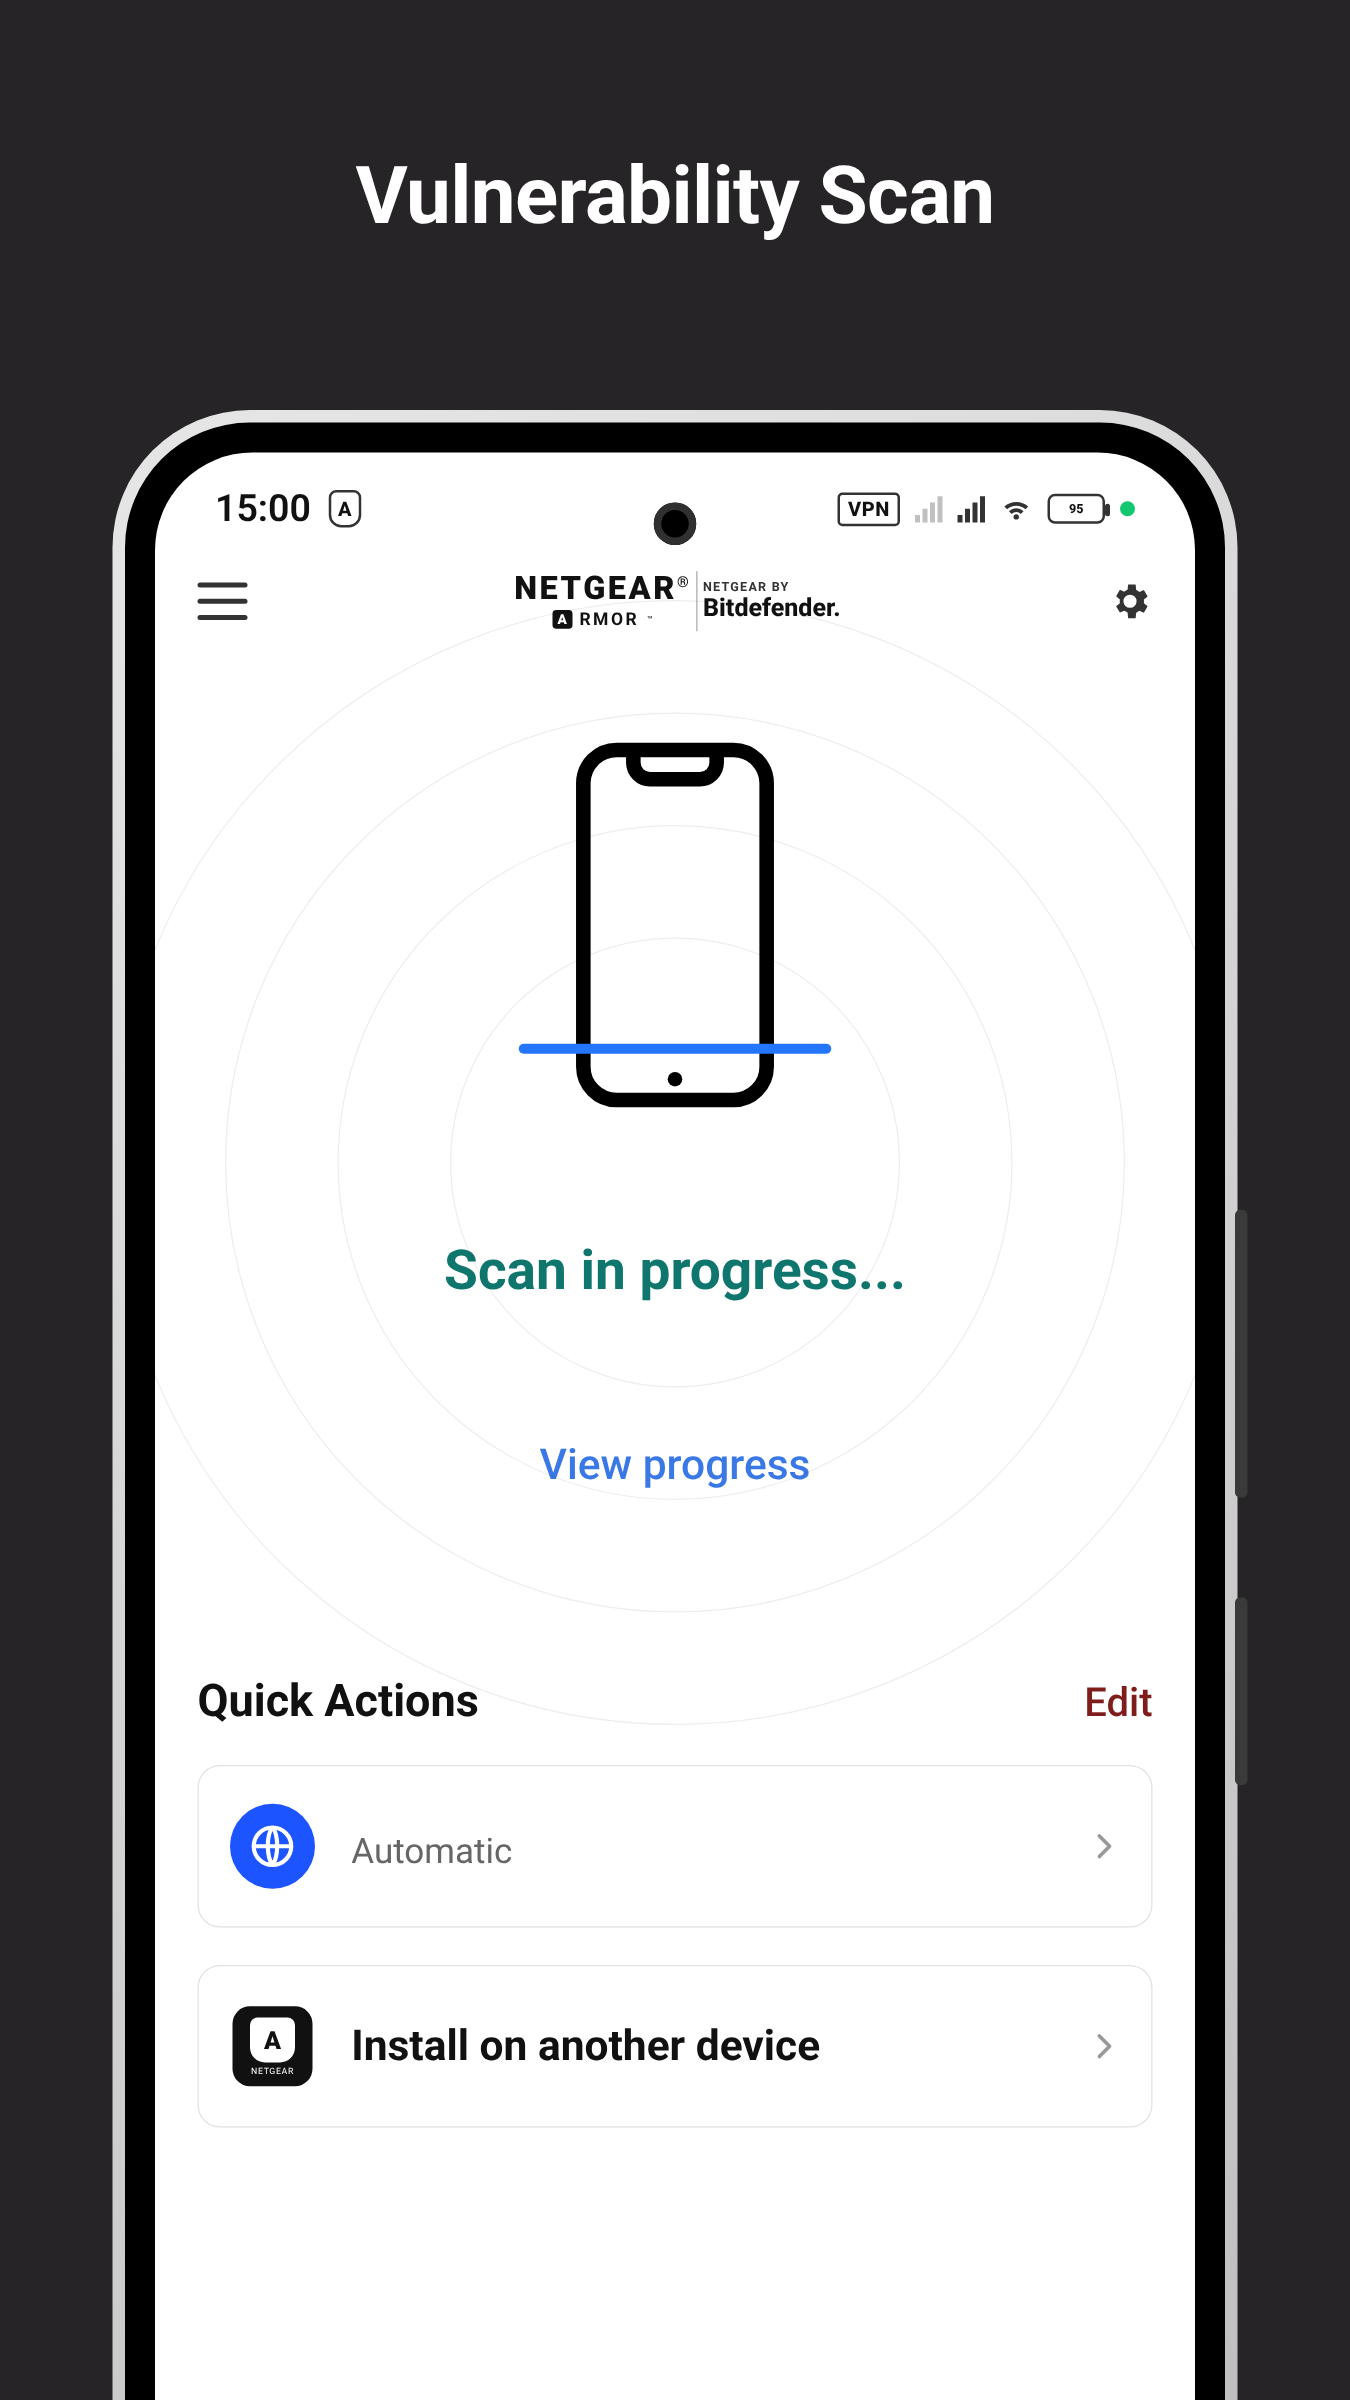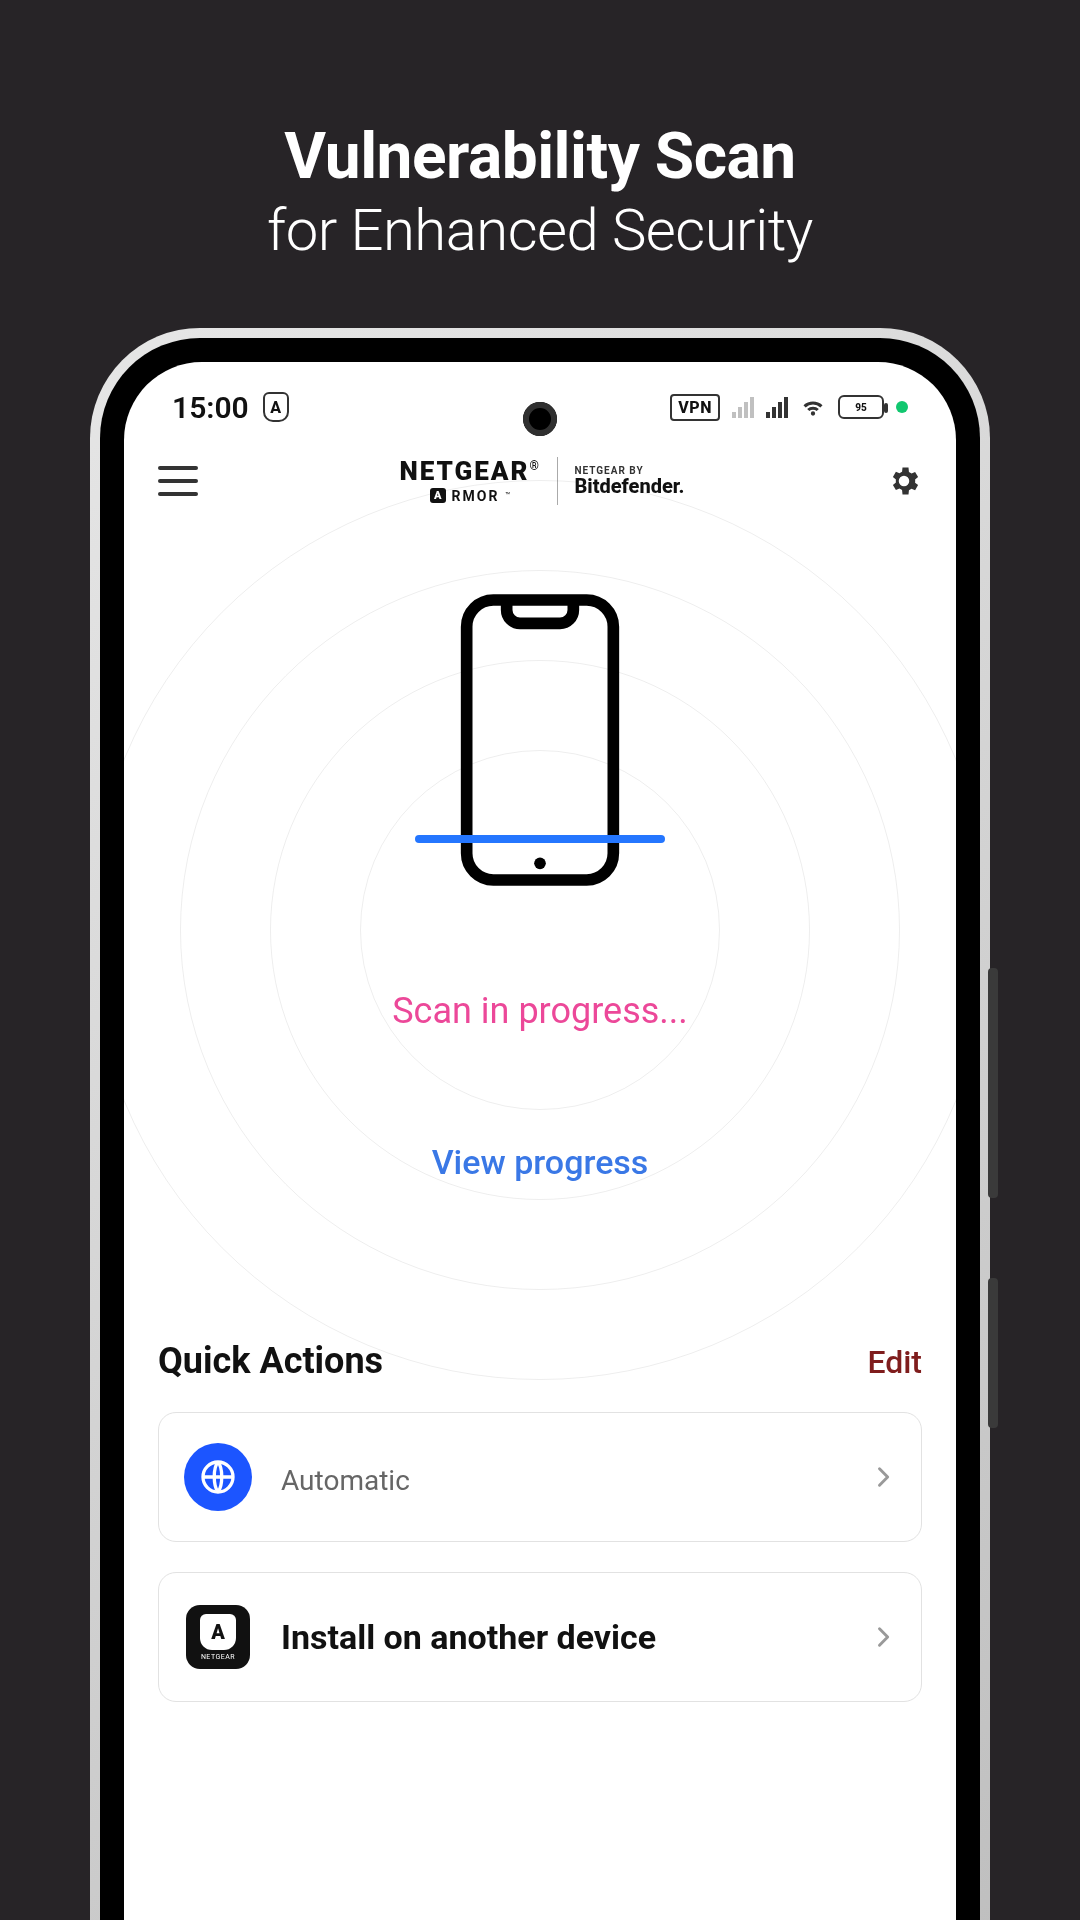--- a/index.html
+++ b/index.html
@@ -120,21 +120,21 @@
   .dot-green{width:12px;height:12px;border-radius:50%;background:#11c76f;}
 
   
   .app-header {
     height: 78px;
     display:flex;align-items:center;justify-content:space-between;
     padding: 0 34px;
   }
   .hamburger { width:40px;height:30px;display:flex;flex-direction:column;justify-content:space-between;}
   .hamburger span{height:4px;background:#333;border-radius:2px;}
-  .brand { display:flex;align-items:center;gap:16px;}
+  .brand { display:flex;align-items:center;gap:4px;}
   .brand-left{text-align:center;}
   .brand-netgear{font-weight:900;letter-spacing:2px;font-size:26px;line-height:1;}
   .brand-armor{display:inline-flex;align-items:center;gap:6px;margin-top:2px;}
   .armor-badge{background:#111;color:#fff;font-size:11px;font-weight:900;padding:1px 4px;border-radius:3px;}
   .armor-text{font-size:14px;letter-spacing:2px;font-weight:700;}
   .brand-div{width:1.5px;height:48px;background:#aaa;}
   .brand-right{line-height:1;}
   .powered{font-size:10px;letter-spacing:1px;color:#333;font-weight:700;}
   .bitdefender{font-size:20px;font-weight:800;}
   .gear-btn{width:36px;height:36px;}
@@ -148,21 +148,21 @@
   }
   .rings{position:absolute;top:-60px;left:50%;transform:translateX(-50%);width:900px;height:900px;pointer-events:none;}
   .ring{position:absolute;border:1.5px solid rgba(0,0,0,0.07);border-radius:50%;}
   .ring.r1{inset:0;}
   .ring.r2{inset:90px;}
   .ring.r3{inset:180px;}
   .ring.r4{inset:270px;}
   .phone-illus{position:relative;margin-top:50px;width:170px;height:300px;}
   .phone-illus svg{width:100%;height:100%;}
   .scan-line{position:absolute;left:-40px;right:-40px;top:245px;height:8px;background:#2476ff;border-radius:4px;}
-  .scan-status{margin-top:100px;font-size:36px;font-weight:400;color:#ec4899;}
+  .scan-status{margin-top:100px;font-size:44px;font-weight:700;color:#0f766e;}
   .view-progress{margin-top:110px;font-size:34px;font-weight:500;color:#3a78e6;}
 
   
   .qa-head{display:flex;justify-content:space-between;align-items:baseline;padding:0 34px;margin-top:100px;}
   .qa-title{font-size:36px;font-weight:700;color:#111;}
   .qa-edit{font-size:32px;font-weight:500;color:#7f1d1d;}
 
   .qa-card{
     margin:30px 34px 0 34px;
     border:1.5px solid #e2e2e2;
@@ -180,21 +180,20 @@
   .qa-text{flex:1;}
   .qa-primary{font-size:34px;font-weight:700;color:#111;}
   .qa-secondary{font-size:28px;color:#666;margin-top:6px;}
   .chev{color:#999;}
 </style>
 </head>
 <body>
 
 <div class="promo-header">
   <div class="promo-title">Vulnerability Scan</div>
-  <div class="promo-subtitle">for Enhanced Security</div>
 </div>
 
 <div class="phone-outer">
   <div class="side-btn one"></div>
   <div class="side-btn two"></div>
   <div class="phone-mid">
     <div class="phone-screen">
 
       <div class="camera-hole"></div>
 

